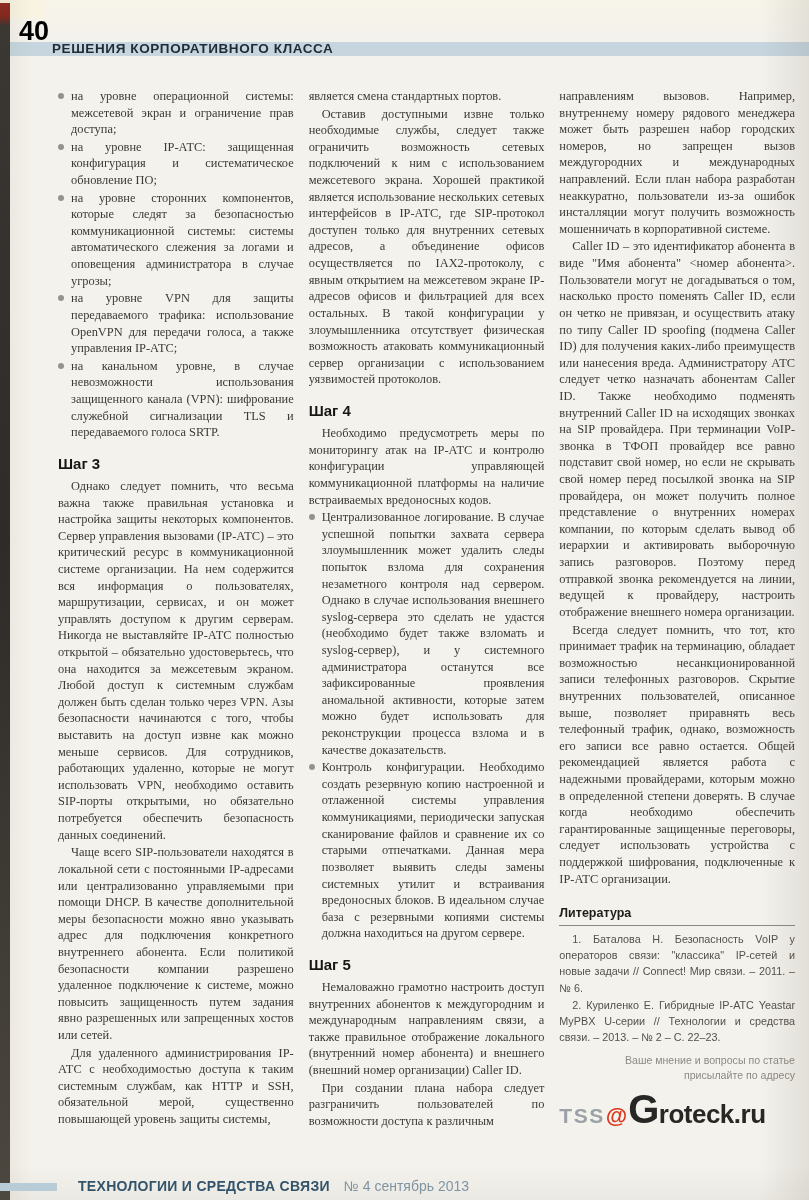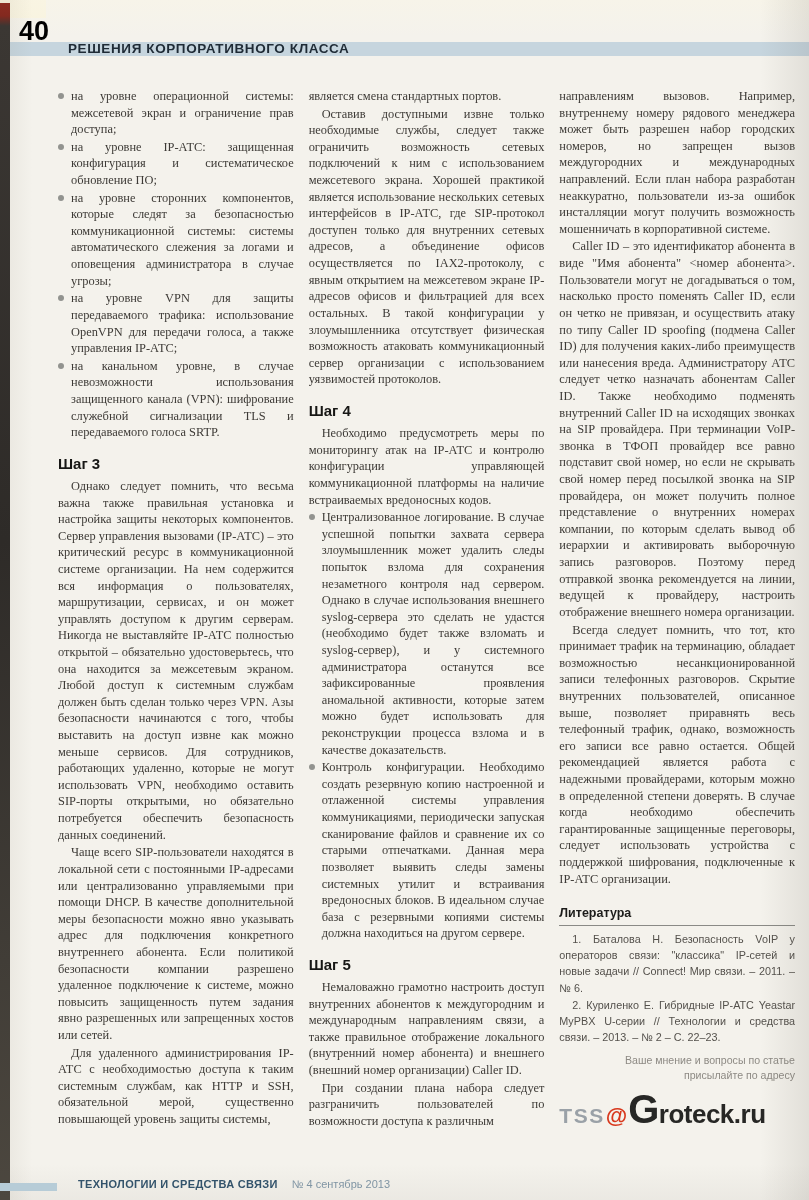--- a/index.html
+++ b/index.html
@@ -15,21 +15,21 @@
       linear-gradient(180deg, rgba(250,246,230,.5) 0,rgba(0,0,0,0) 3%,rgba(0,0,0,0) 97%, rgba(90,85,75,.06) 100%);
   }
   .spine{position:absolute;left:0;top:0;width:10px;height:1200px;z-index:6;
     background:linear-gradient(180deg,#efe7d2 0,#efe7d2 3px,#8e2c21 3px,#83291f 16px,#3b3733 26px,#2e2b28 45%,#413d37 80%,#4c473f 100%);}
   .corner-cream{position:absolute;left:0;top:0;width:46px;height:18px;background:#f8f3df;z-index:4;}
 
   
   .page-number{position:absolute;left:19px;top:16px;z-index:7;
     font-family:"Liberation Sans",sans-serif;font-weight:800;font-size:27px;color:#000000;letter-spacing:0;}
   .header-band{position:absolute;left:10px;right:0;top:42px;height:14px;background:#c6d5de;z-index:3;}
-  .section-title{position:absolute;left:68px;top:41px;z-index:7;
+  .section-title{position:absolute;left:52px;top:41px;z-index:7;
     font-family:"Liberation Sans",sans-serif;font-weight:700;font-size:13.5px;color:#1f2b36;letter-spacing:.6px;}
 
   
   .columns{position:absolute;left:58px;right:14px;top:88px;display:flex;gap:15px;z-index:2;}
   .col{flex:1 1 0;font-size:12.4px;line-height:1.34;color:#3d3a36;text-align:justify;hyphens:auto;-webkit-hyphens:auto;}
   .col p{margin:0 0 1px 0;text-indent:13px;}
   .col p.cont{text-indent:0;}
   .step-h{font-family:"Liberation Sans",sans-serif;font-weight:700;font-size:15px;color:#171715;
     margin:13px 0 4px 0;text-align:left;}
   .bullet{position:relative;padding-left:13px;margin:0 0 1px 0;}
@@ -45,21 +45,21 @@
     text-align:right;line-height:1.35;}
   .logo-row{margin-top:1px;display:flex;align-items:baseline;justify-content:flex-start;
     font-family:"Liberation Sans",sans-serif;white-space:nowrap;}
   .logo-tss{font-weight:700;font-size:21px;letter-spacing:1.5px;color:#9aa1a7;}
   .logo-at{font-weight:700;font-size:22px;color:#d8381d;margin:0 1px;}
   .logo-domain{font-weight:800;font-size:26px;color:#272725;letter-spacing:-.5px;}
   .logo-domain .big-g{font-size:40px;font-weight:800;}
 
   
   .footer-bar{position:absolute;left:0;top:1183px;width:57px;height:8px;background:#b7ccd7;z-index:7;}
-  .footer{position:absolute;left:78px;top:1178px;z-index:7;font-family:"Liberation Sans",sans-serif;font-size:11px;}
+  .footer{position:absolute;left:78px;top:1178px;z-index:7;font-family:"Liberation Sans",sans-serif;font-size:14px;}
   .footer .journal{font-weight:700;color:#33536b;letter-spacing:.3px;}
   .footer .issue{color:#7f94a3;margin-left:14px;}
 </style>
 </head>
 <body>
 
 <div class="spine"></div>
 <div class="corner-cream"></div>
 
 <div class="page-number">40</div>

